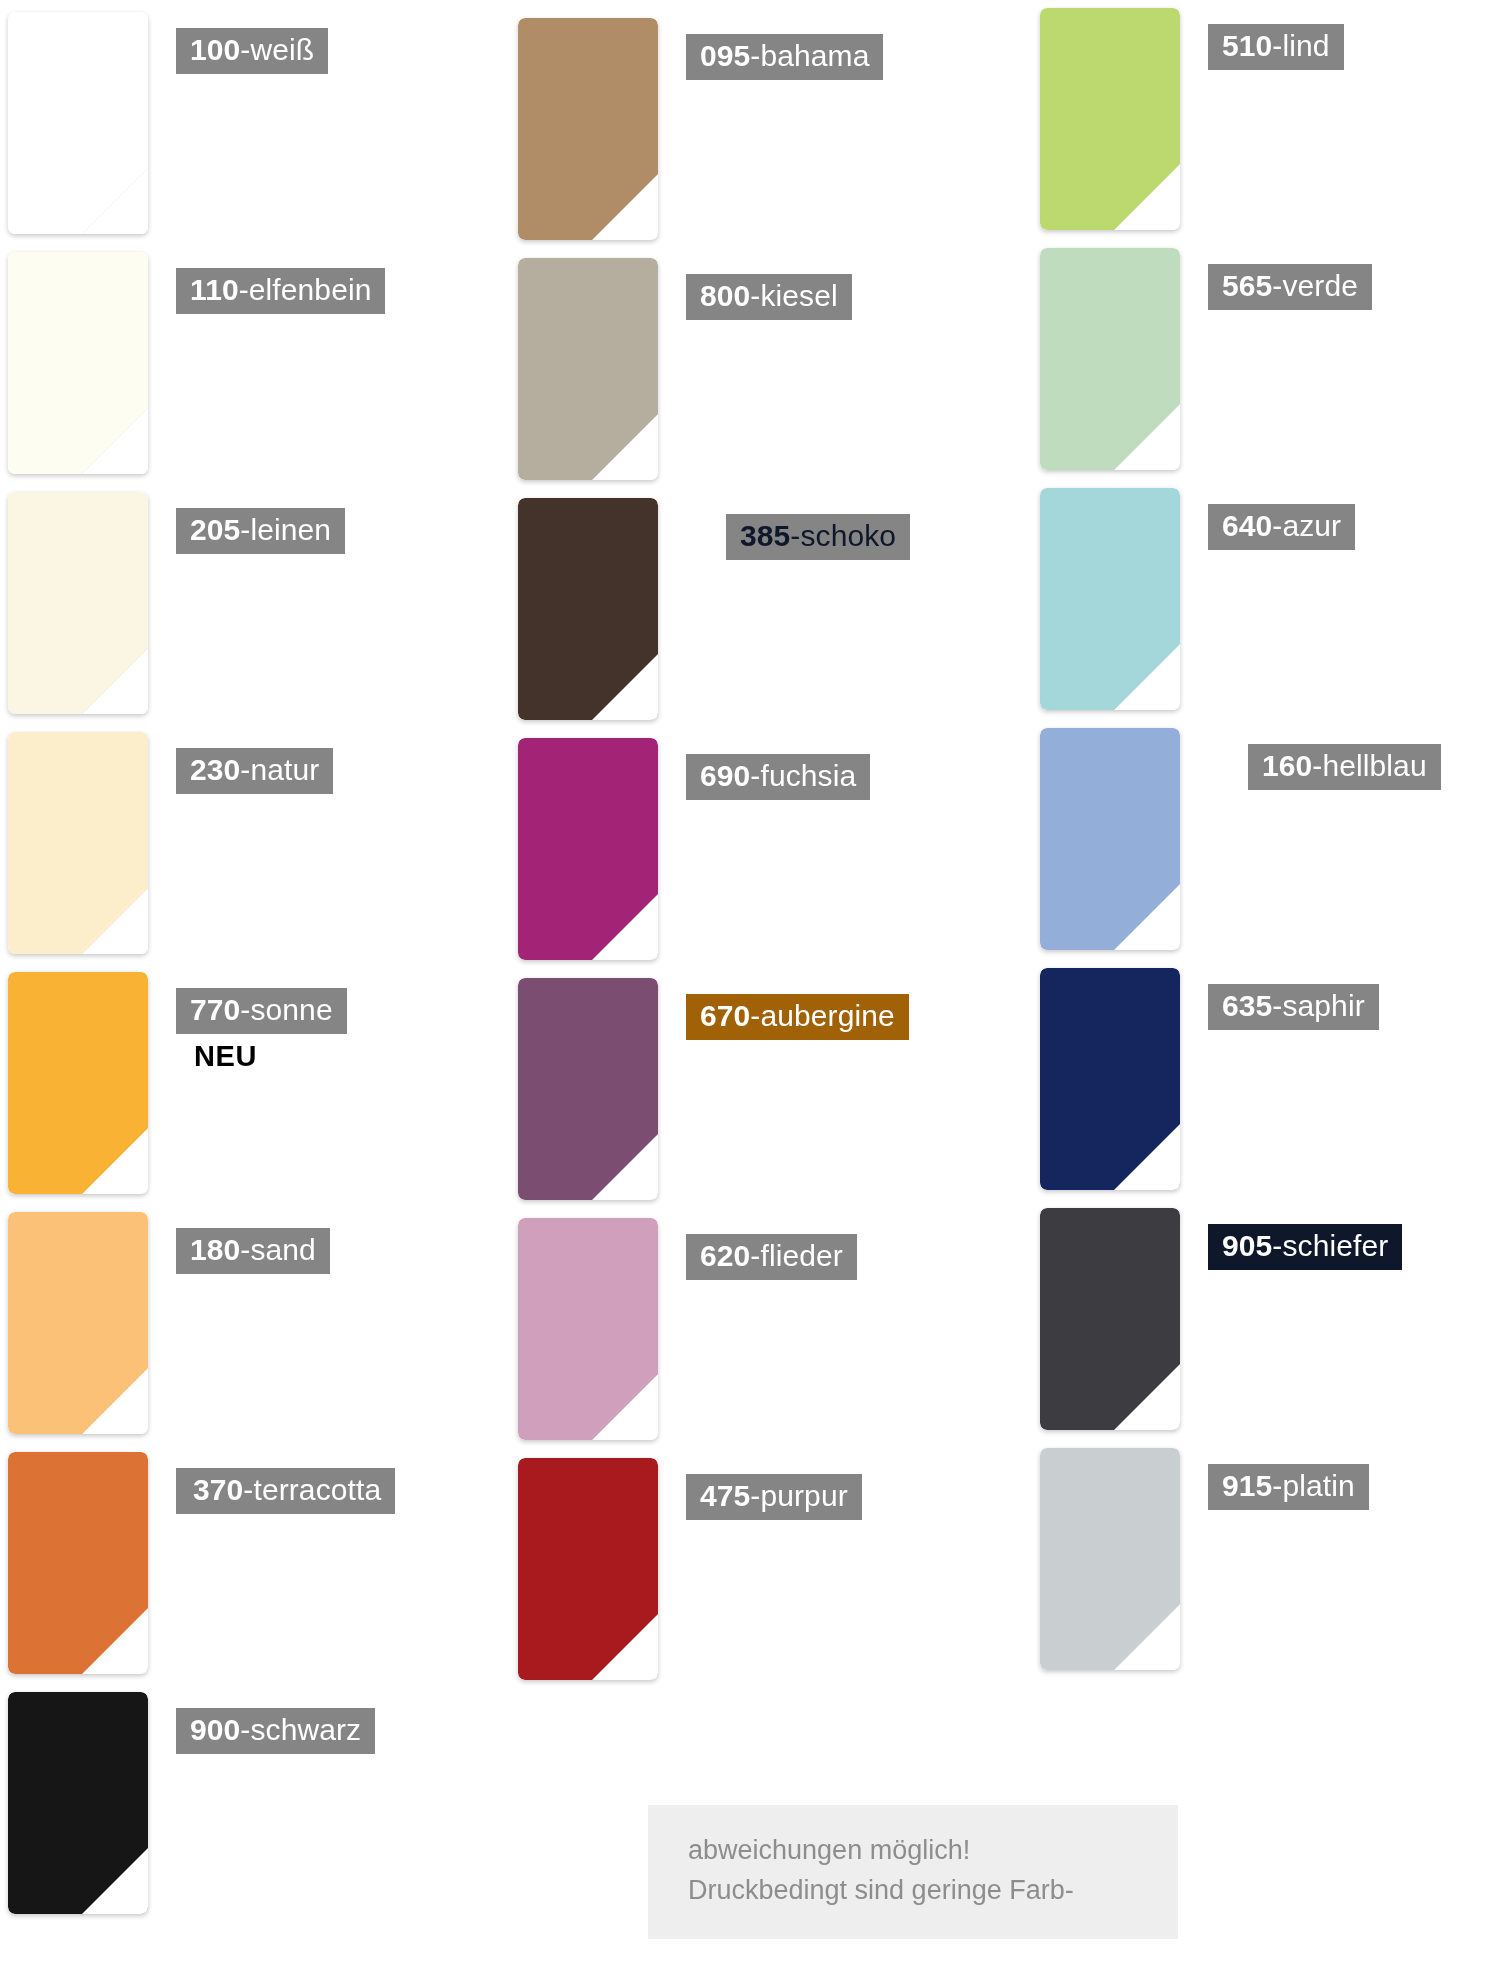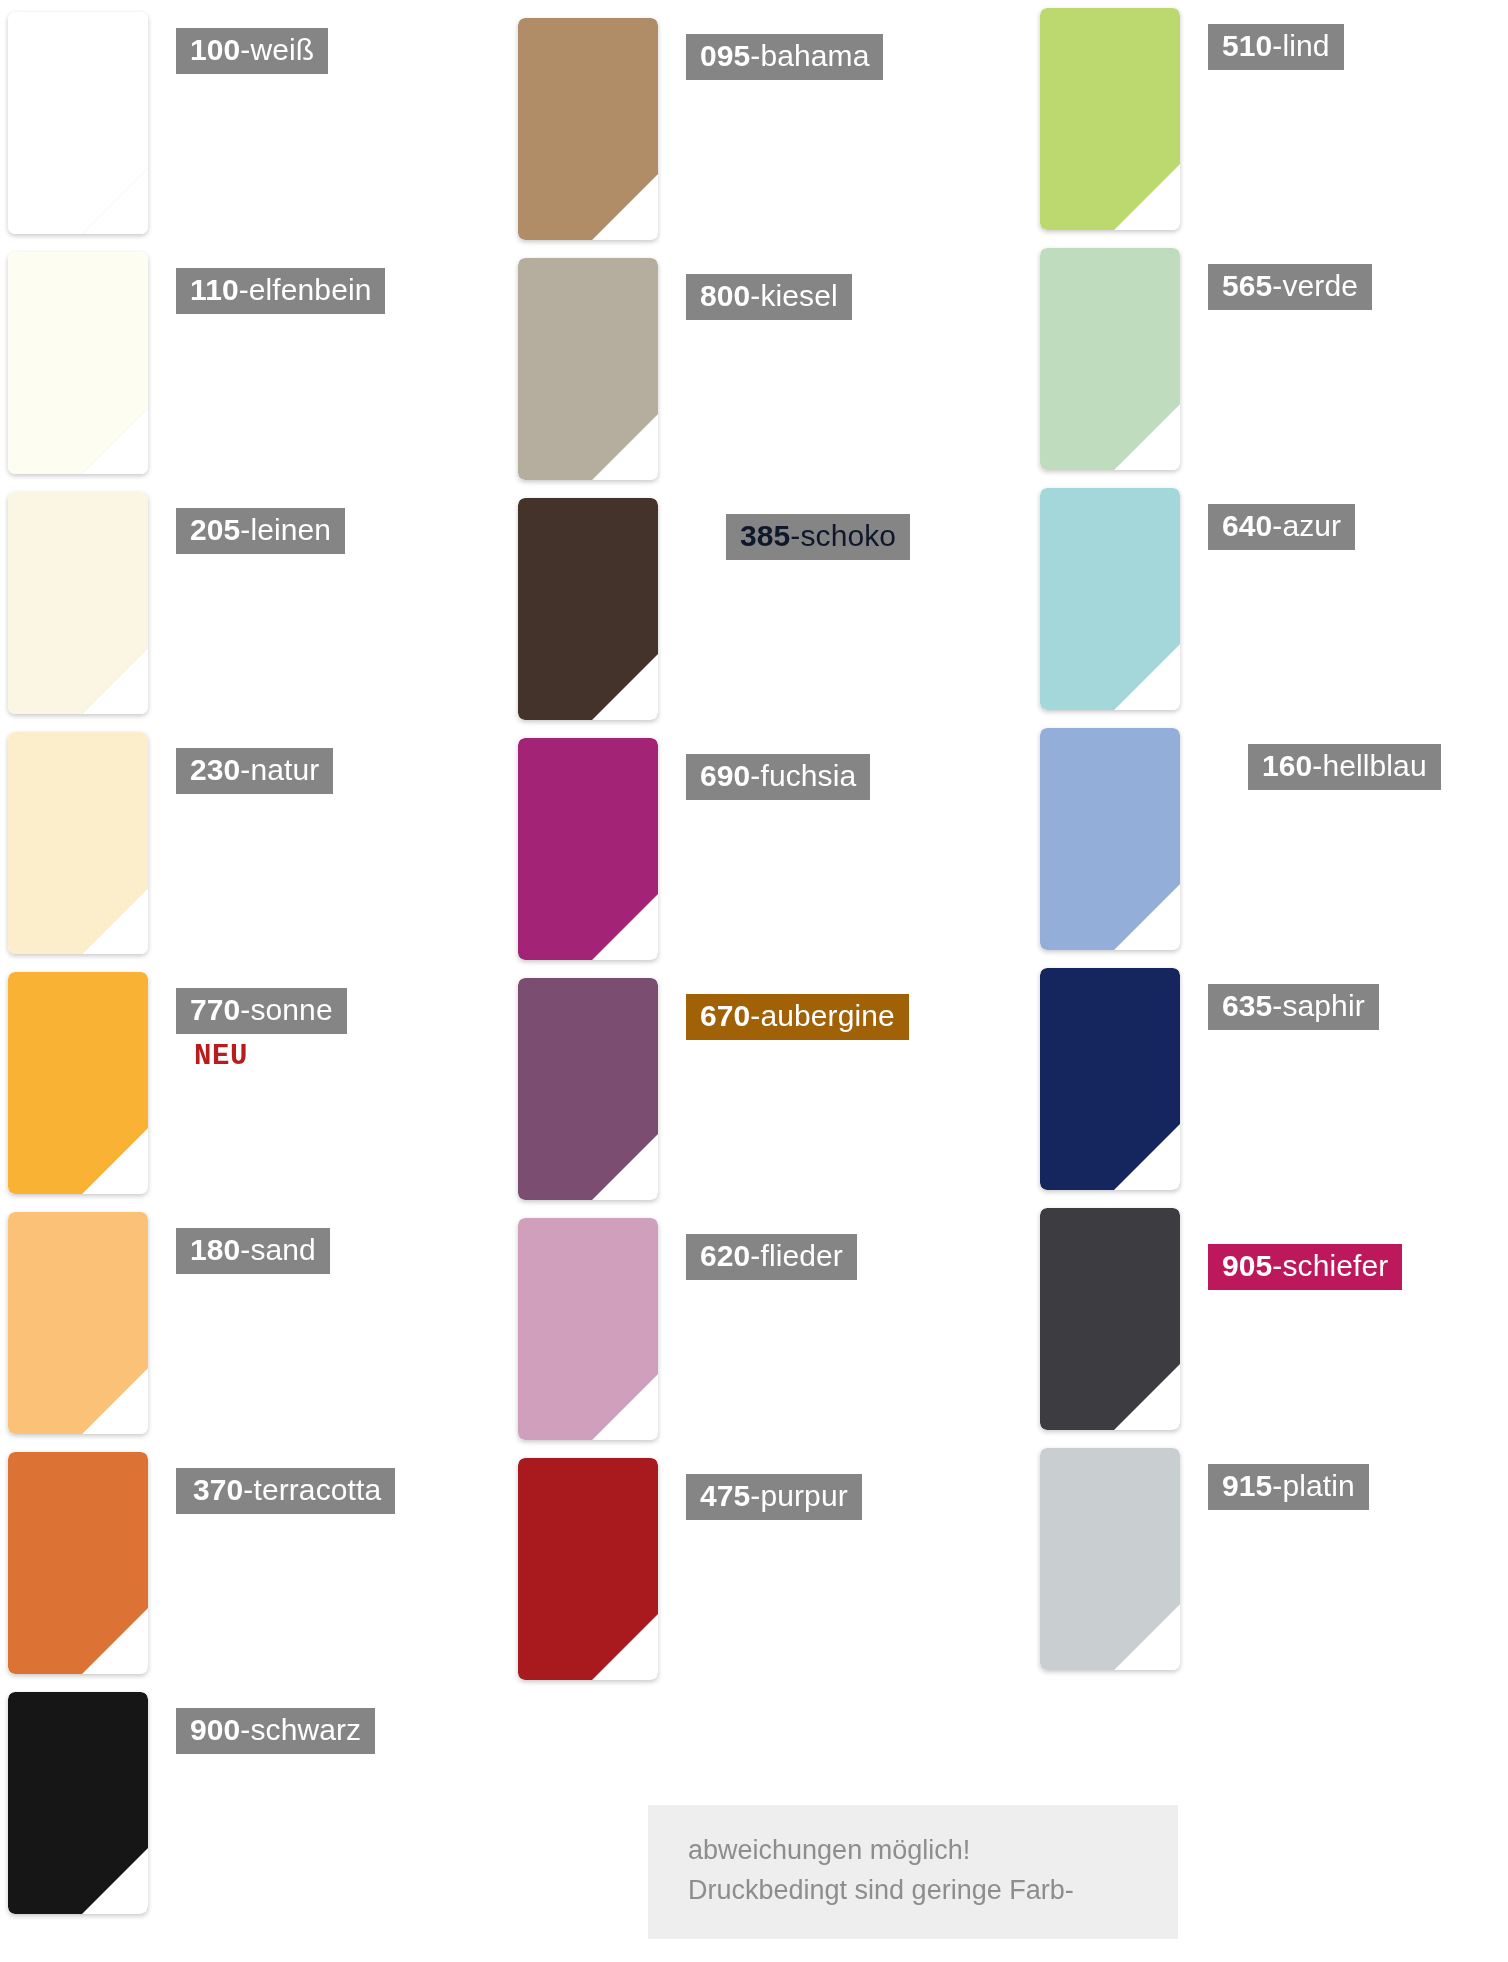--- a/index.html
+++ b/index.html
@@ -141,21 +141,21 @@
         <div class="swatch-fold"></div>
       </div>
       <div class="swatch-label" style="background: rgb(133, 133, 133); color: rgb(255, 255, 255);"><span class="code">230</span><span class="name">-</span><span class="name">natur</span></div>
     </div>
     <div class="swatch-item" style="left: 8px; top: 972px;">
       <div class="swatch-card">
         <div class="swatch-fill" style="background: rgb(249, 178, 51);"></div>
         <div class="swatch-fold"></div>
       </div>
       <div class="swatch-label" style="background: rgb(133, 133, 133); color: rgb(255, 255, 255);"><span class="code">770</span><span class="name">-</span><span class="name">sonne</span></div>
-      <div class="swatch-badge" style="color: #b91c1c; font-family: Liberation Mono, monospace;">NEU</div>
+      <div class="swatch-badge" style="color: #000000;">NEU</div>
     </div>
     <div class="swatch-item" style="left: 8px; top: 1212px;">
       <div class="swatch-card">
         <div class="swatch-fill" style="background: rgb(251, 194, 119);"></div>
         <div class="swatch-fold"></div>
       </div>
       <div class="swatch-label" style="background: rgb(133, 133, 133); color: rgb(255, 255, 255);"><span class="code">180</span><span class="name">-</span><span class="name">sand</span></div>
     </div>
     <div class="swatch-item" style="left: 8px; top: 1452px;">
       <div class="swatch-card">
@@ -253,21 +253,21 @@
         <div class="swatch-fill" style="background: rgb(21, 38, 94);"></div>
         <div class="swatch-fold"></div>
       </div>
       <div class="swatch-label" style="background: rgb(133, 133, 133); color: rgb(255, 255, 255);"><span class="code">635</span><span class="name">-</span><span class="name">saphir</span></div>
     </div>
     <div class="swatch-item" style="left: 1040px; top: 1208px;">
       <div class="swatch-card">
         <div class="swatch-fill" style="background: rgb(60, 60, 65);"></div>
         <div class="swatch-fold"></div>
       </div>
-      <div class="swatch-label" style="background: #be185d; color: rgb(255, 255, 255); margin-top: 20px;"><span class="code">905</span><span class="name">-</span><span class="name">schiefer</span></div>
+      <div class="swatch-label" style="background: #0f172a; color: rgb(255, 255, 255);"><span class="code">905</span><span class="name">-</span><span class="name">schiefer</span></div>
     </div>
     <div class="swatch-item" style="left: 1040px; top: 1448px;">
       <div class="swatch-card">
         <div class="swatch-fill" style="background: rgb(201, 206, 209);"></div>
         <div class="swatch-fold"></div>
       </div>
       <div class="swatch-label" style="background: rgb(133, 133, 133); color: rgb(255, 255, 255);"><span class="code">915</span><span class="name">-</span><span class="name">platin</span></div>
     </div>
     <div id="print-note" style="left: 648px; top: 1805px; width: 530px; background: rgb(238, 238, 238); color: rgb(141, 141, 141);"><div>abweichungen möglich!</div><div>Druckbedingt sind geringe Farb-</div></div>
   </div>

